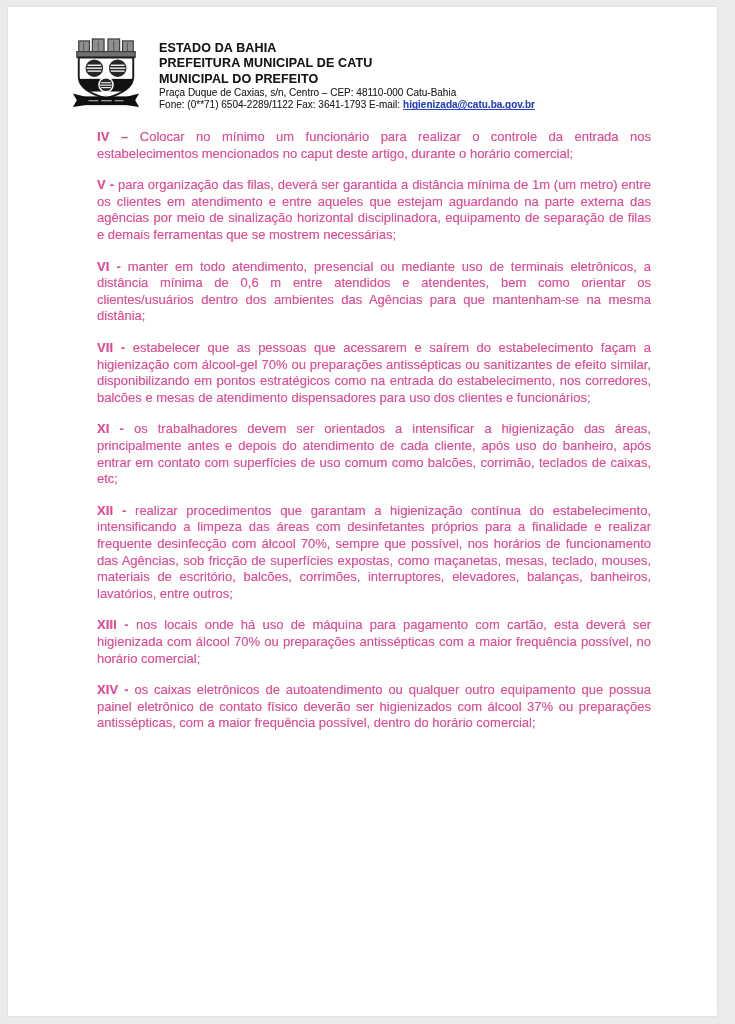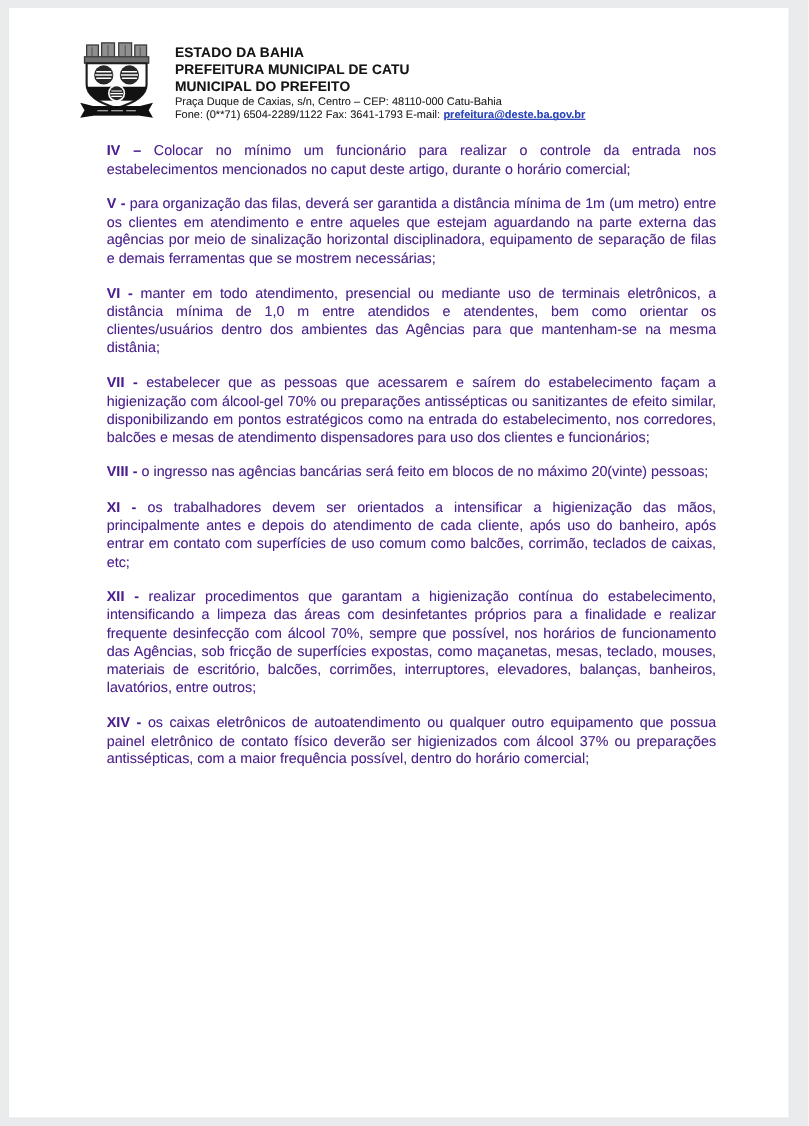--- a/index.html
+++ b/index.html
@@ -48,21 +48,21 @@
     cursor:pointer;
     margin-left:3px;
   }
   
   .doc-body {
     margin:17px 0 0 89px;
     width:554px;
     font-size:13px;
     line-height:16.6px;
     text-align:justify;
-    color:#4c1d95;
+    color:#ec4899;
     text-shadow:0 0 .5px rgba(40,40,40,.32);
   }
   .doc-body p.item { margin-bottom:15px; }
   .doc-body p.item b { letter-spacing:.1px; }
 </style>
 </head>
 <body>
 
 <div class="page">
 
@@ -126,38 +126,38 @@
             <line x1="51" y1="64.5" x2="60" y2="64.5"></line>
           </g>
         </g>
       </svg>
     </div>
     <div class="header-text">
       <div class="org-line">ESTADO DA BAHIA</div>
       <div class="org-line">PREFEITURA MUNICIPAL DE CATU</div>
       <div class="org-line">MUNICIPAL DO PREFEITO</div>
       <div class="small-line">Praça Duque de Caxias, s/n, Centro – CEP: 48110-000 Catu-Bahia</div>
-      <div class="small-line"><span>Fone: (0**71) 6504-2289/1122 Fax: 3641-1793  E-mail:</span><a class="email-link" style="color: rgb(38, 67, 197);">prefeitura@deste.ba.gov.br</a></div>
+      <div class="small-line"><span>Fone: (0**71) 6504-2289/1122 Fax: 3641-1793  E-mail:</span><a class="email-link" style="color: rgb(38, 67, 197);">higienizada@catu.ba.gov.br</a></div>
     </div>
   </header>
 
   <main class="doc-body">
     <p class="item"><b>IV –</b> <span>Colocar no mínimo um funcionário para realizar o controle da entrada nos estabelecimentos mencionados no caput deste artigo, durante o horário comercial;</span></p>
 
     <p class="item"><b>V -</b> <span>para organização das filas, deverá ser garantida a distância mínima de 1m (um metro) entre os clientes em atendimento e entre aqueles que estejam aguardando na parte externa das agências por meio de sinalização horizontal disciplinadora, equipamento de separação de filas e demais ferramentas que se mostrem necessárias;</span></p>
 
-    <p class="item"><b>VI -</b> <span>manter em todo atendimento, presencial ou mediante uso de terminais eletrônicos, a distância mínima de 1,0 m entre atendidos e atendentes, bem como orientar os clientes/usuários dentro dos ambientes das Agências para que mantenham-se na mesma distânia;</span></p>
+    <p class="item"><b>VI -</b> <span>manter em todo atendimento, presencial ou mediante uso de terminais eletrônicos, a distância mínima de 0,6 m entre atendidos e atendentes, bem como orientar os clientes/usuários dentro dos ambientes das Agências para que mantenham-se na mesma distânia;</span></p>
 
     <p class="item"><b>VII -</b> <span>estabelecer que as pessoas que acessarem e saírem do estabelecimento façam a higienização com álcool-gel 70% ou preparações antissépticas ou sanitizantes de efeito similar, disponibilizando em pontos estratégicos como na entrada do estabelecimento, nos corredores, balcões e mesas de atendimento dispensadores para uso dos clientes e funcionários;</span></p>
 
-    <p class="item"><b>VIII -</b> <span>o ingresso nas agências bancárias será feito em blocos de no máximo 20(vinte) pessoas;</span></p>
 
 
 
-    <p class="item"><b>XI -</b> <span>os trabalhadores devem ser orientados a intensificar a higienização das mãos, principalmente antes e depois do atendimento de cada cliente, após uso do banheiro, após entrar em contato com superfícies de uso comum como balcões, corrimão, teclados de caixas, etc;</span></p>
+    <p class="item"><b>XI -</b> <span>os trabalhadores devem ser orientados a intensificar a higienização das áreas, principalmente antes e depois do atendimento de cada cliente, após uso do banheiro, após entrar em contato com superfícies de uso comum como balcões, corrimão, teclados de caixas, etc;</span></p>
 
     <p class="item"><b>XII -</b> <span>realizar procedimentos que garantam a higienização contínua do estabelecimento, intensificando a limpeza das áreas com desinfetantes próprios para a finalidade e realizar frequente desinfecção com álcool 70%, sempre que possível, nos horários de funcionamento das Agências, sob fricção de superfícies expostas, como maçanetas, mesas, teclado, mouses, materiais de escritório, balcões, corrimões, interruptores, elevadores, balanças, banheiros, lavatórios, entre outros;</span></p>
 
+    <p class="item"><b>XIII -</b> <span>nos locais onde há uso de máquina para pagamento com cartão, esta deverá ser higienizada com álcool 70% ou preparações antissépticas com a maior frequência possível, no horário comercial;</span></p>
 
     <p class="item"><b>XIV -</b> <span>os caixas eletrônicos de autoatendimento ou qualquer outro equipamento que possua painel eletrônico de contato físico deverão ser higienizados com álcool 37% ou preparações antissépticas, com a maior frequência possível, dentro do horário comercial;</span></p>
   </main>
 
 </div>
 
 </body></html>

